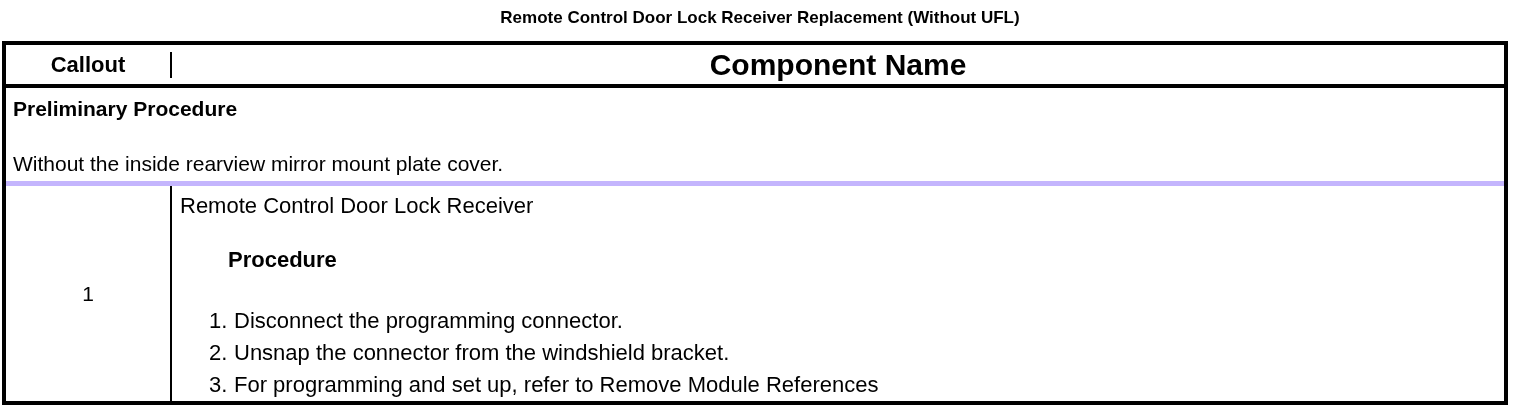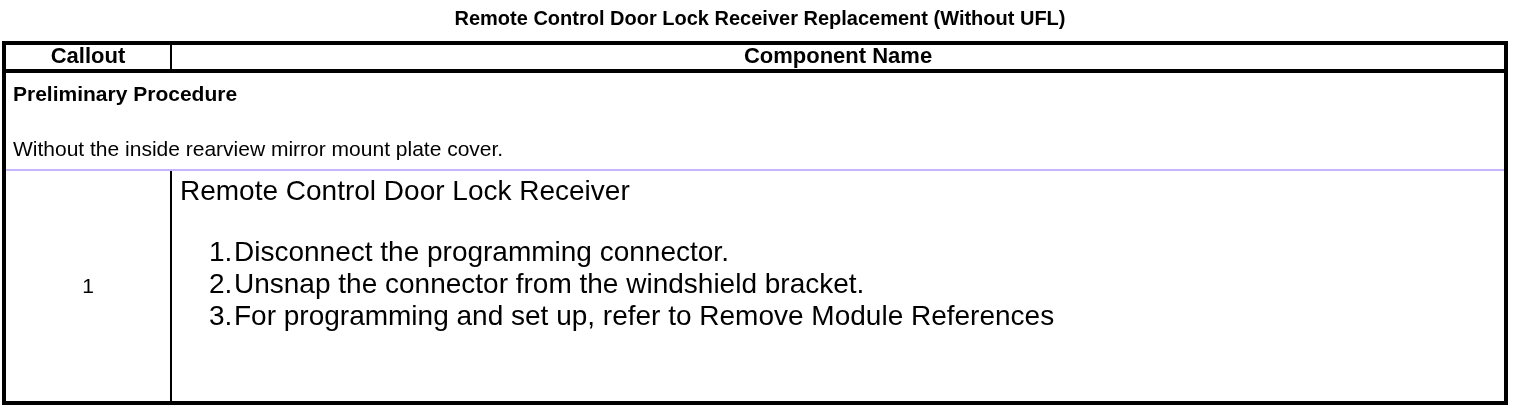--- a/index.html
+++ b/index.html
@@ -12,64 +12,64 @@
     font-family: "Liberation Sans", sans-serif;
     position: relative;
     overflow: hidden;
   }
   .page-title {
     position: absolute;
     top: 6px;
     left: 0;
     width: 1520px;
     text-align: center;
-    font-size: 20px;
+    font-size: 17px;
     font-weight: bold;
     line-height: 24px;
   }
   .doc-table {
     position: absolute;
     top: 41px;
     left: 2px;
     width: 1506px;
     height: 364px;
     border: 4px solid #000000;
     display: flex;
     flex-direction: column;
     background: #ffffff;
   }
   .header-row {
     display: flex;
-    height: 28px;
+    height: 43px;
     flex: none;
     border-bottom: 4px solid #000000;
-    align-items: flex-end;
+    align-items: center;
   }
   .header-callout {
     width: 166px;
     flex: none;
     border-right: 2px solid #000000;
     display: flex;
     align-items: center;
     justify-content: center;
     font-weight: bold;
     font-size: 22px;
   }
   .header-component {
     flex: 1;
     display: flex;
     align-items: center;
     justify-content: center;
     font-weight: bold;
-    font-size: 22px;
+    font-size: 30px;
   }
   .prelim-row {
     height: 98px;
     flex: none;
-    border-bottom: 2px solid #c4b5fd;
+    border-bottom: 5px solid #c4b5fd;
     padding: 9px 8px 0 7px;
     font-size: 21px;
     line-height: 24px;
   }
   .prelim-heading { font-weight: bold; }
   .prelim-text { margin-top: 31px; }
   .main-row {
     display: flex;
     flex: 1;
     align-items: stretch;
@@ -79,21 +79,21 @@
     flex: none;
     border-right: 2px solid #000000;
     display: flex;
     align-items: center;
     justify-content: center;
     font-size: 21px;
   }
   .component-cell {
     flex: 1;
     padding: 8px 10px 0 8px;
-    font-size: 28px;
+    font-size: 22px;
     line-height: 24px;
   }
   .procedure-heading {
     font-weight: bold;
     margin: 30px 0 0 48px;
   }
   .steps { margin-top: 33px; }
   .step {
     display: flex;
     line-height: 32px;
@@ -121,20 +121,21 @@
     <div class="prelim-heading">Preliminary Procedure</div>
     <div class="prelim-text">Without the inside rearview mirror mount plate cover.</div>
   </div>
 
   <div class="main-row">
     <div class="callout-cell">
       <span>1</span>
     </div>
     <div class="component-cell">
       <div>Remote Control Door Lock Receiver</div>
+      <div class="procedure-heading">Procedure</div>
       <div class="steps">
         <div class="step">
           <span class="step-num">1.</span>
           <span class="step-text">Disconnect the programming connector.</span>
         </div>
         <div class="step">
           <span class="step-num">2.</span>
           <span class="step-text">Unsnap the connector from the windshield bracket.</span>
         </div>
         <div class="step">

